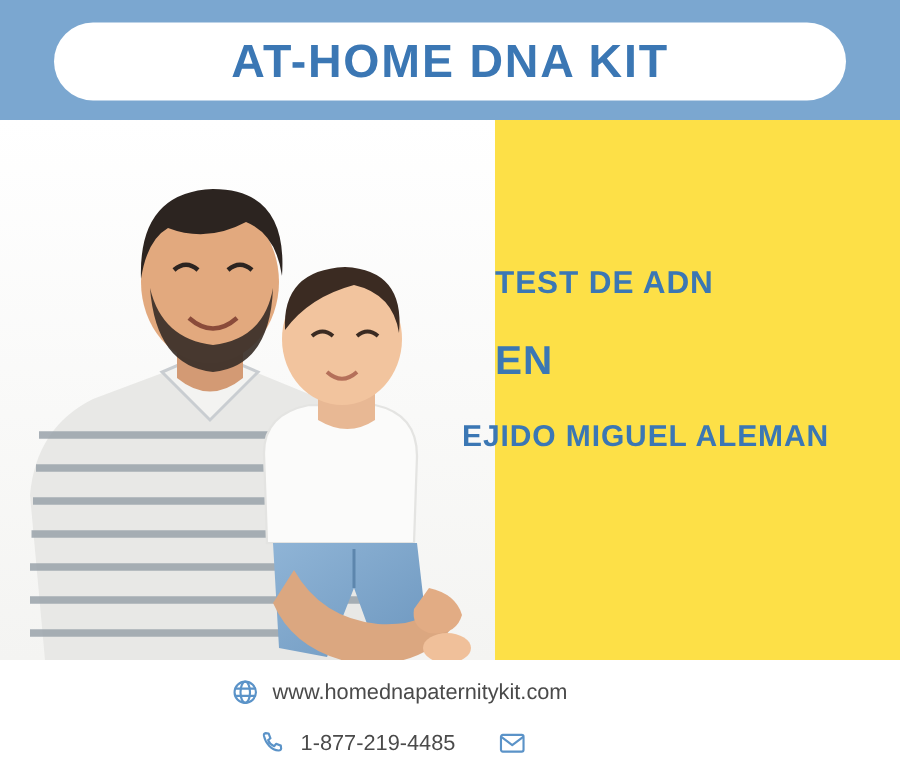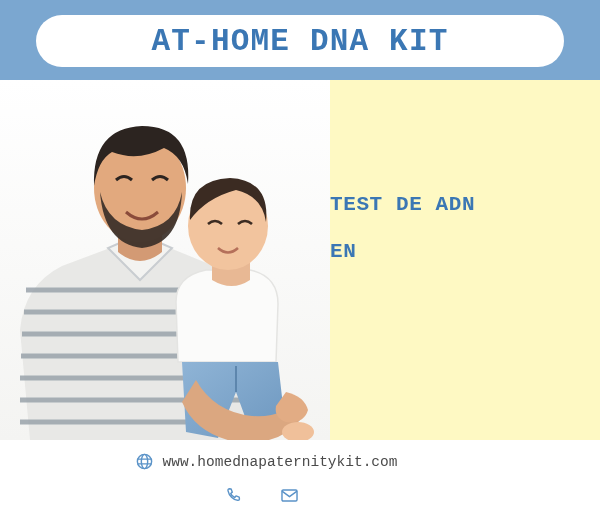--- a/index.html
+++ b/index.html
@@ -10,23 +10,22 @@
     width: 600px;
     height: 520px;
     background: #ffffff;
     font-family: "Liberation Sans", sans-serif;
     overflow: hidden;
   }
   .card {
     position: relative;
     width: 600px;
     height: 520px;
-    background: #fef9c3;
+    background: #fde047;
     box-sizing: border-box;
-    font-family: Liberation Mono, monospace;
   }
 
   
   .header-band {
     position: absolute;
     left: 0;
     top: 0;
     width: 600px;
     height: 80px;
     background: #7ba7d0;
@@ -89,21 +88,21 @@
     box-sizing: border-box;
   }
   .headline .line {
     color: #3b77b4;
     font-weight: bold;
     text-align: center;
     white-space: nowrap;
     letter-spacing: 0.6px;
   }
   .headline .line1 { font-size: 21px; margin-bottom: 24px; }
-  .headline .line2 { font-size: 21px; margin-bottom: 24px; }
+  .headline .line2 { font-size: 27px; margin-bottom: 24px; }
   .headline .line3 {
     font-size: 20px;
     position: relative;
     left: -22px;
   }
 
   
   .footer {
     position: absolute;
     left: 0;
@@ -216,20 +215,21 @@
           <path d="M286 312 q18 4 22 18 q-4 14 -22 12 q-12 -4 -10 -16 z" fill="#e2ac84"></path>
 
           <ellipse cx="298" cy="352" rx="16" ry="10" fill="#f0c09a"></ellipse>
         </g>
       </svg>
     </div>
 
     <div class="headline">
       <div class="line line1">TEST DE ADN</div>
       <div class="line line2">EN</div>
+      <div class="line line3">EJIDO MIGUEL ALEMAN</div>
     </div>
   </div>
 
   <div class="footer">
 
     <div class="footer-row row1">
       <div class="footer-item">
         <span class="footer-icon">
           <svg width="19" height="19" viewBox="0 0 24 24" fill="none" stroke="#5b93c8" stroke-width="1.8">
             <circle cx="12" cy="12" r="9"></circle>
@@ -241,20 +241,21 @@
       </div>
     </div>
 
     <div class="footer-row row2">
       <div class="footer-item">
         <span class="footer-icon">
           <svg width="19" height="19" viewBox="0 0 24 24" fill="none" stroke="#5b93c8" stroke-width="1.8" stroke-linejoin="round">
             <path d="M6.5 3.5 9 3.8l1.5 4-2 1.6c.9 2.2 2.9 4.2 5.1 5.1l1.6-2 4 1.5.3 2.5c-.2 1-1.2 1.7-2.3 1.6C11.6 17.6 6.4 12.4 5 5.8 4.8 4.7 5.5 3.7 6.5 3.5z"></path>
           </svg>
         </span>
+        <span class="footer-text">1-877-219-4485</span>
       </div>
 
       <div class="footer-item">
         <span class="footer-icon">
           <svg width="19" height="19" viewBox="0 0 24 24" fill="none" stroke="#5b93c8" stroke-width="1.8" stroke-linejoin="round">
             <rect x="2.5" y="5" width="19" height="14" rx="1.5"></rect>
             <path d="M2.5 6.5 12 13.5 21.5 6.5"></path>
           </svg>
         </span>
       </div>

